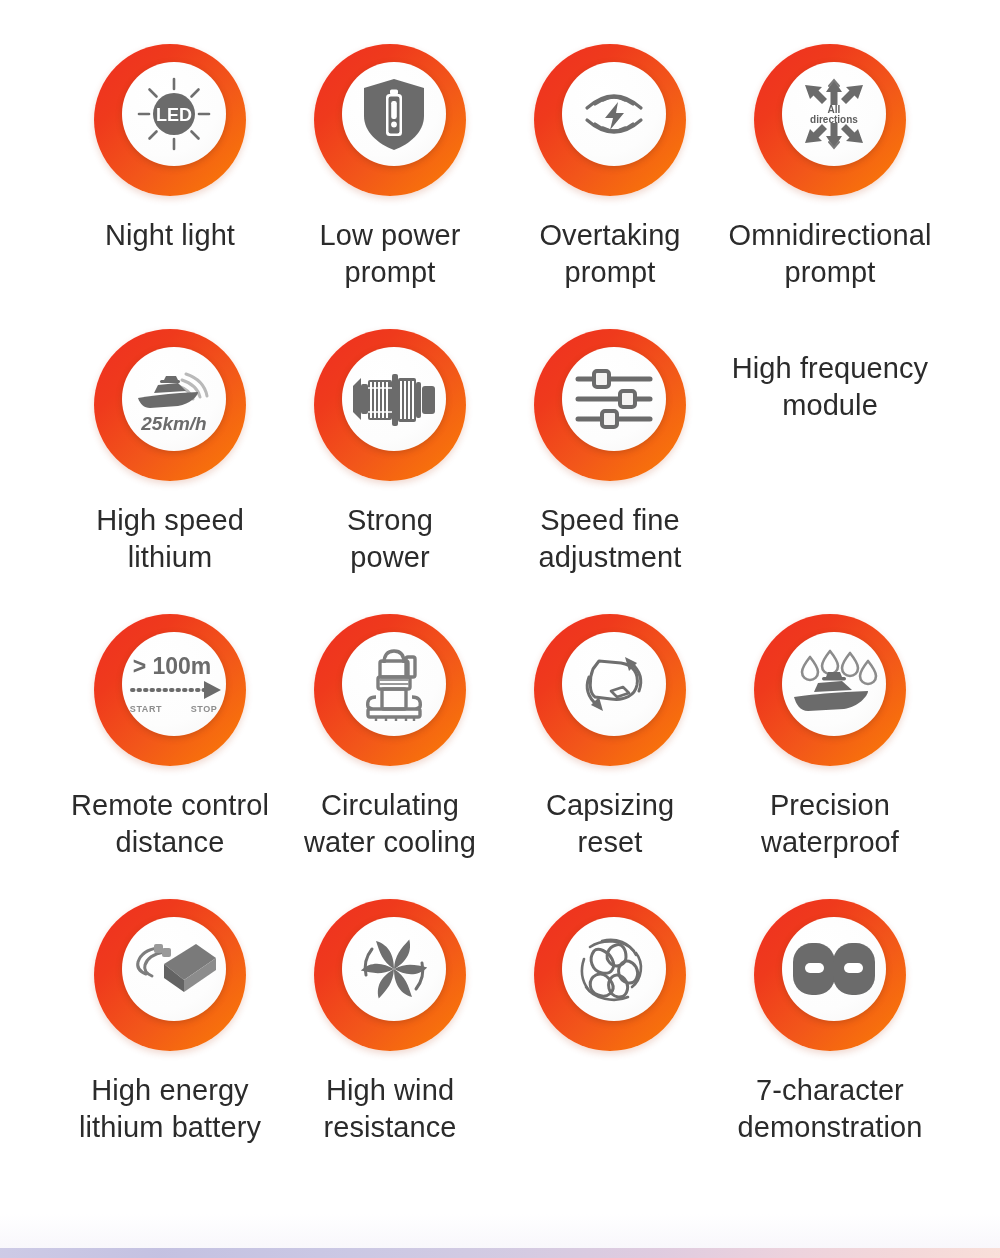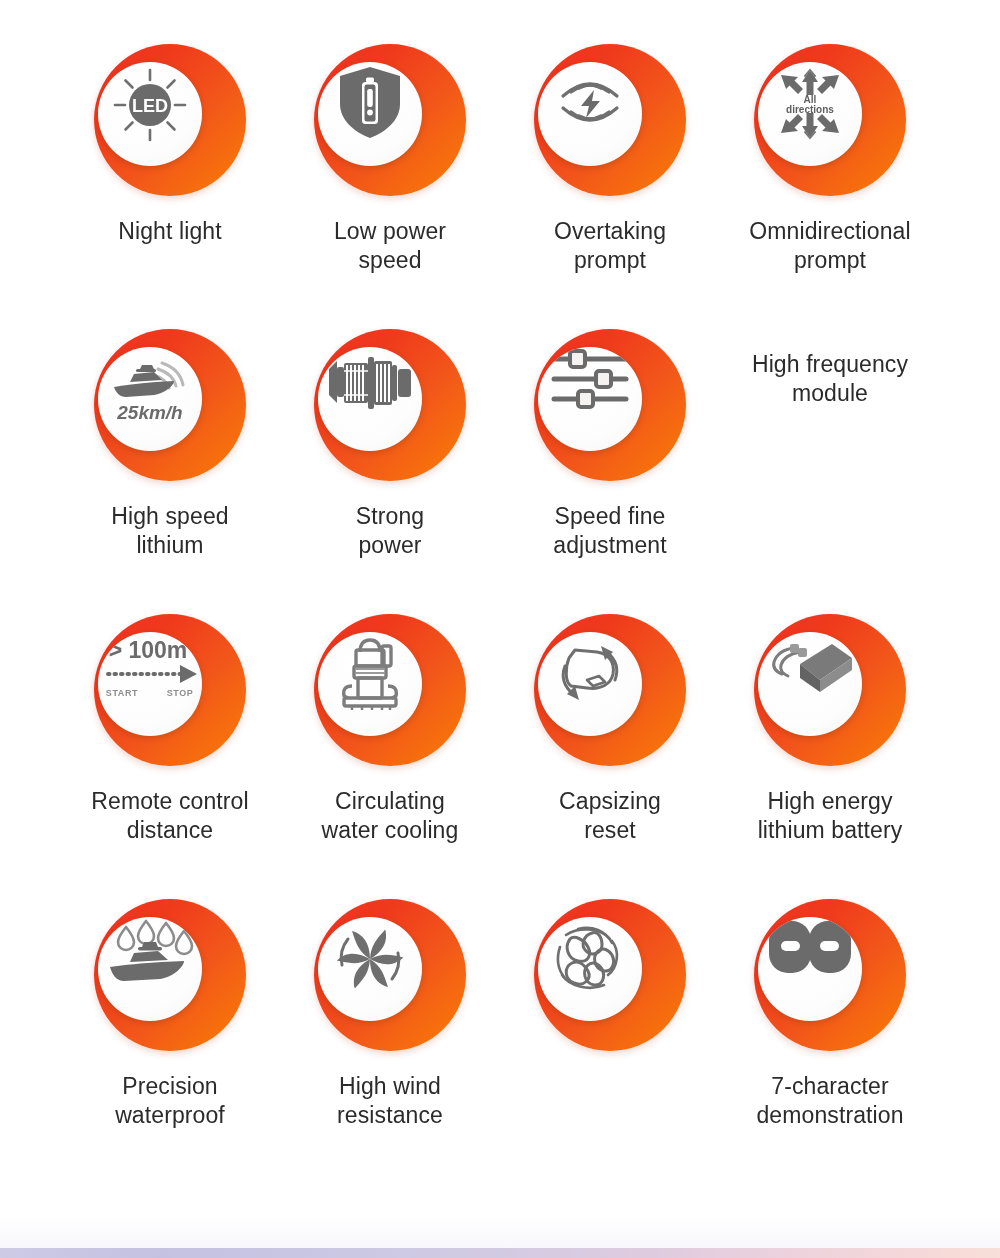--- a/index.html
+++ b/index.html
@@ -40,38 +40,38 @@
     background: linear-gradient(135deg, #ef2f22 0%, #ef3a1c 28%, #f2561a 58%, #f7700c 85%, #f87b07 100%);
     display: flex;
     align-items: center;
     justify-content: center;
     box-shadow: 0 3px 7px rgba(180,60,20,0.20);
   }
   .badge-inner {
     position: absolute;
     width: 104px;
     height: 104px;
-    left: 4px;
+    left: 28px;
     top: 18px;
     border-radius: 50%;
     background: radial-gradient(circle at 38% 32%, #ffffff 0%, #fdfdfd 62%, #f6f5f4 100%);
     box-shadow: 0 2px 6px rgba(120,50,20,0.30);
     display: flex;
-    align-items: flex-start;
+    align-items: center;
     justify-content: center;
     overflow: hidden;
   }
   .badge-inner svg { display:block; }
 
   
   .caption {
     margin-top: 21px;
     width: 215px;
     text-align: center;
-    font-size: 23px;
+    font-size: 29px;
     line-height: 1.26;
     color: #2b2b2b;
     font-weight: 400;
     letter-spacing: 0.1px;
     white-space: pre-line;
   }
 
   
   #bottom-strip {
     position: absolute;
@@ -128,21 +128,21 @@
           <path d="M40 5 L70 14 V42 C70 58 56 70 40 76 C24 70 10 58 10 42 V14 Z" fill="#6b6b6b"></path>
           <rect x="32" y="20" width="16" height="42" rx="3.5" fill="#ffffff"></rect>
           <rect x="36" y="15.5" width="8" height="5" rx="1.6" fill="#ffffff"></rect>
           <rect x="34.5" y="22.5" width="11" height="37" rx="2.2" fill="#6b6b6b"></rect>
           <rect x="37.2" y="27" width="5.6" height="18" rx="2.2" fill="#ffffff"></rect>
           <circle cx="40" cy="50.5" r="2.9" fill="#ffffff"></circle>
         </svg>
       </div>
     </div>
     <div class="caption">Low power
-speed</div>
+prompt</div>
   </div>
 
   <div class="feature-cell">
     <div class="badge">
       <div class="badge-inner">
         <svg width="86" height="80" viewBox="0 0 86 80">
           <g fill="none" stroke="#6f6f6f" stroke-width="3.2" stroke-linecap="round">
             <path d="M16 34 Q43 10 70 34"></path>
             <path d="M24 30 Q43 16 62 30"></path>
             <path d="M32 26 Q43 20 54 26"></path>
@@ -341,59 +341,59 @@
       </div>
     </div>
     <div class="caption">Capsizing
 reset</div>
   </div>
 
   <div class="feature-cell">
     <div class="badge">
       <div class="badge-inner">
         <svg width="92" height="74" viewBox="0 0 92 74">
+          <g fill="none" stroke="#8c8c8c" stroke-width="2.6" stroke-linejoin="round">
+            <path d="M22 10 C22 10 14 20 14 25 C14 30 18 33 22 33 C26 33 30 30 30 25 C30 20 22 10 22 10 Z"></path>
+            <path d="M42 4 C42 4 34 14 34 19 C34 24 38 27 42 27 C46 27 50 24 50 19 C50 14 42 4 42 4 Z"></path>
+            <path d="M62 6 C62 6 54 16 54 21 C54 26 58 29 62 29 C66 29 70 26 70 21 C70 16 62 6 62 6 Z"></path>
+            <path d="M80 14 C80 14 72 24 72 29 C72 34 76 37 80 37 C84 37 88 34 88 29 C88 24 80 14 80 14 Z"></path>
+          </g>
+          <g fill="#6b6b6b">
+            <path d="M6 50 C20 48 38 46 58 45 L80 44 C80 49 70 60 56 62 L20 64 C12 64 8 57 6 50 Z"></path>
+            <path d="M26 45 L30 36 L54 34 L64 43 Z"></path>
+            <rect x="34" y="30" width="24" height="3.4" rx="1.7"></rect>
+            <path d="M38 30 L40 25 L52 25 L54 30 Z"></path>
+          </g>
+        </svg>
+      </div>
+    </div>
+    <div class="caption">Precision
+waterproof</div>
+  </div>
+
+  <div class="feature-cell">
+    <div class="badge">
+      <div class="badge-inner">
+        <svg width="92" height="74" viewBox="0 0 92 74">
           <g fill="none" stroke="#7d7d7d" stroke-width="3" stroke-linecap="round">
             <path d="M30 16 Q14 18 10 30 Q8 38 18 42"></path>
             <path d="M36 20 Q20 23 17 33 Q15 40 24 44"></path>
           </g>
           <rect x="26" y="12" width="9" height="9" rx="2" fill="#9a9a9a"></rect>
           <rect x="34" y="16" width="9" height="9" rx="2" fill="#9a9a9a"></rect>
           <g>
             <path d="M36 32 L68 12 L88 26 L56 48 Z" fill="#7a7a7a"></path>
             <path d="M36 32 L56 48 L56 60 L36 46 Z" fill="#636363"></path>
             <path d="M56 48 L88 26 L88 38 L56 60 Z" fill="#8c8c8c"></path>
           </g>
         </svg>
       </div>
     </div>
     <div class="caption">High energy
 lithium battery</div>
-  </div>
-
-  <div class="feature-cell">
-    <div class="badge">
-      <div class="badge-inner">
-        <svg width="92" height="74" viewBox="0 0 92 74">
-          <g fill="none" stroke="#8c8c8c" stroke-width="2.6" stroke-linejoin="round">
-            <path d="M22 10 C22 10 14 20 14 25 C14 30 18 33 22 33 C26 33 30 30 30 25 C30 20 22 10 22 10 Z"></path>
-            <path d="M42 4 C42 4 34 14 34 19 C34 24 38 27 42 27 C46 27 50 24 50 19 C50 14 42 4 42 4 Z"></path>
-            <path d="M62 6 C62 6 54 16 54 21 C54 26 58 29 62 29 C66 29 70 26 70 21 C70 16 62 6 62 6 Z"></path>
-            <path d="M80 14 C80 14 72 24 72 29 C72 34 76 37 80 37 C84 37 88 34 88 29 C88 24 80 14 80 14 Z"></path>
-          </g>
-          <g fill="#6b6b6b">
-            <path d="M6 50 C20 48 38 46 58 45 L80 44 C80 49 70 60 56 62 L20 64 C12 64 8 57 6 50 Z"></path>
-            <path d="M26 45 L30 36 L54 34 L64 43 Z"></path>
-            <rect x="34" y="30" width="24" height="3.4" rx="1.7"></rect>
-            <path d="M38 30 L40 25 L52 25 L54 30 Z"></path>
-          </g>
-        </svg>
-      </div>
-    </div>
-    <div class="caption">Precision
-waterproof</div>
   </div>
 
   <div class="feature-cell">
     <div class="badge">
       <div class="badge-inner">
         <svg width="84" height="84" viewBox="0 0 84 84">
           <g fill="#6f6f6f">
             <g>
               <path d="M42 42 C42 30 38 18 24 14 C28 26 30 34 42 42 Z"></path>
             </g>

